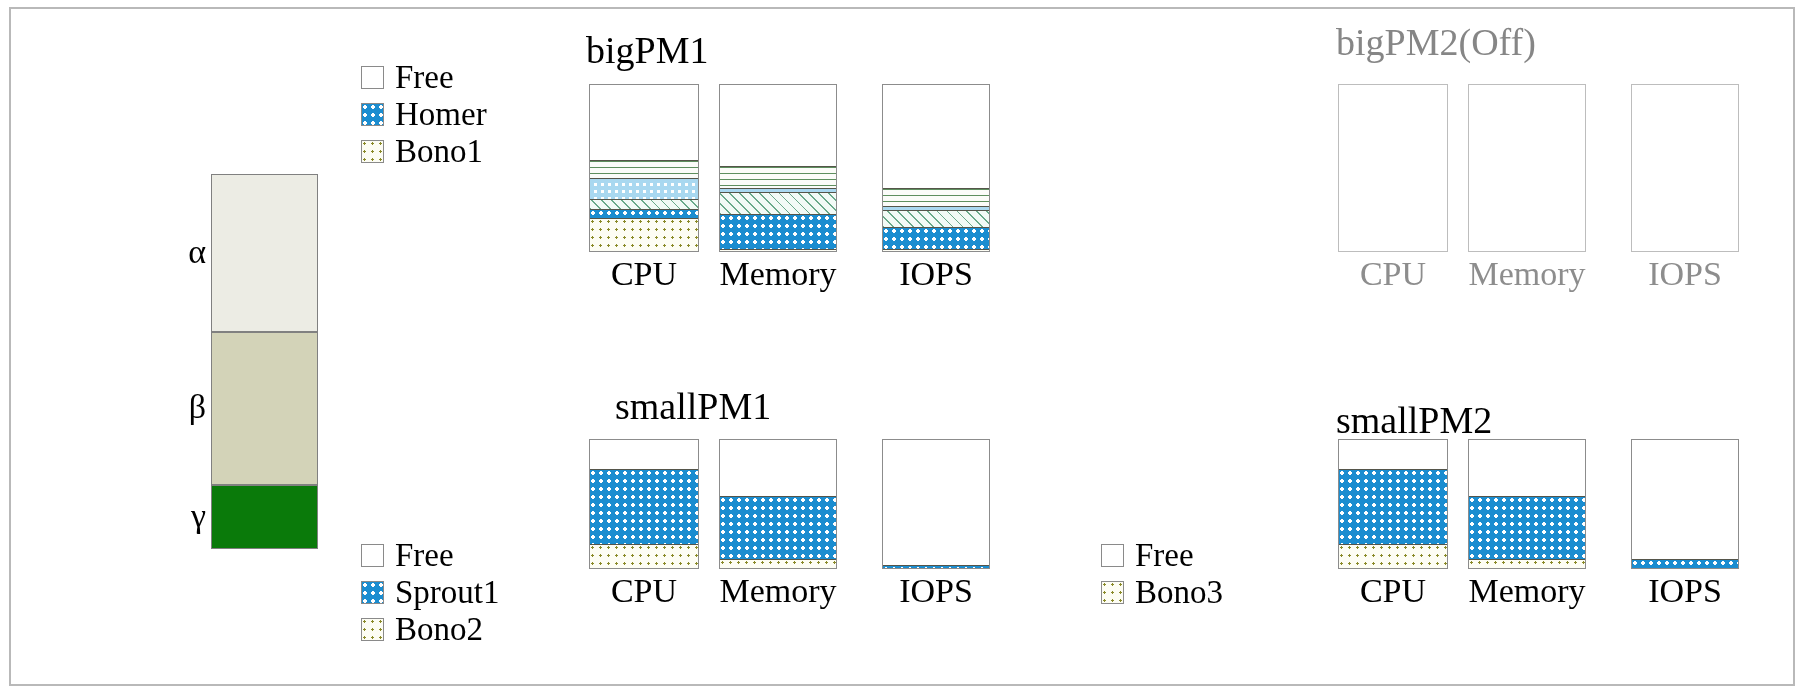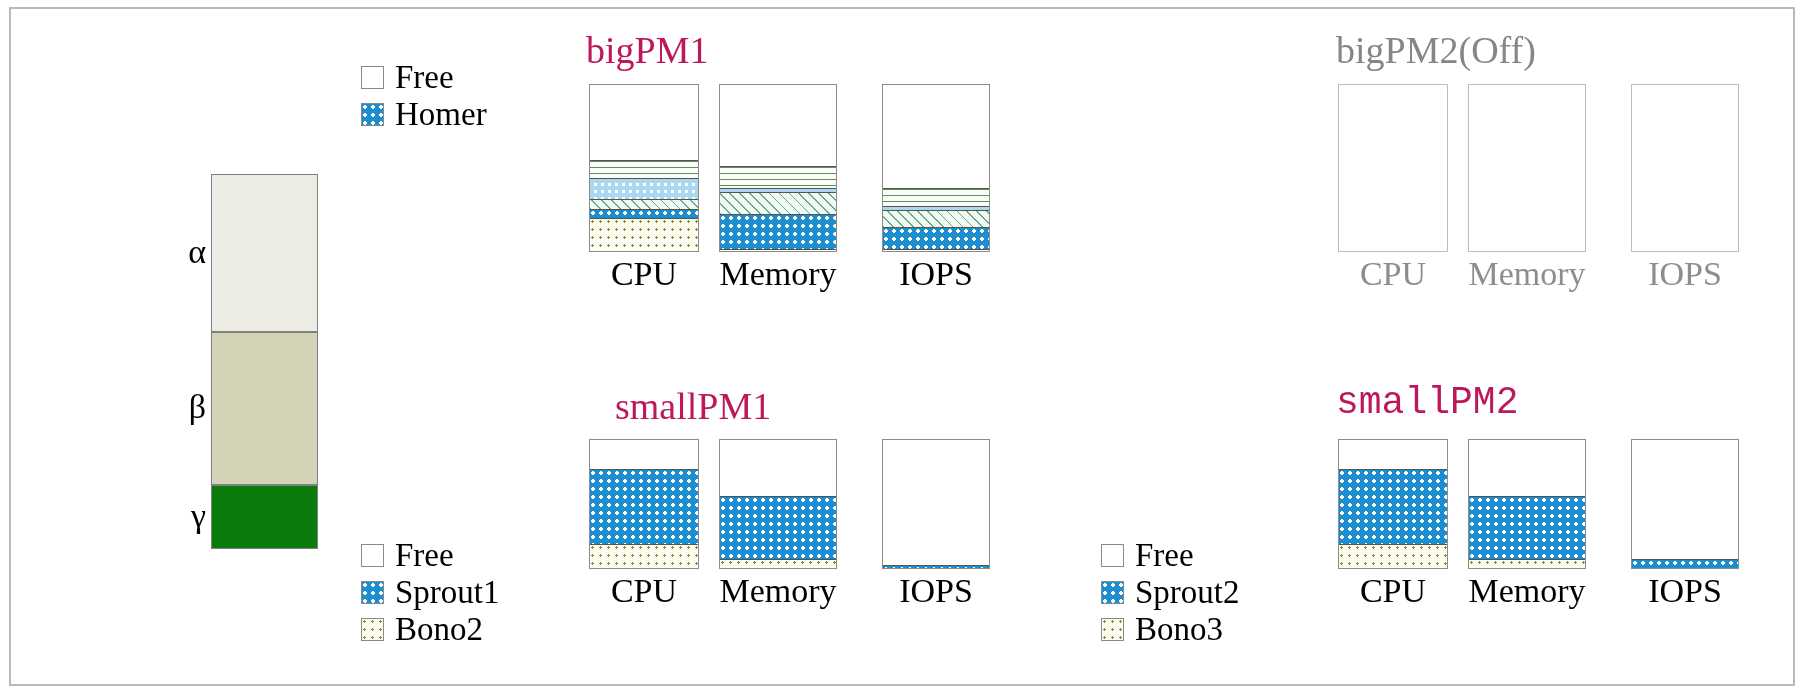--- a/index.html
+++ b/index.html
@@ -66,21 +66,21 @@
     background-size:8px 8px;
   }
   .p-bono{
     background-color:#fdfdf4;
     background-image:
       radial-gradient(circle at 2.5px 2.5px, #8a8a28 1.3px, rgba(0,0,0,0) 1.4px);
     background-size:8px 8px;
   }
 
   
-  .pm-title{ position:absolute; font-size:38px; line-height:38px; color:#be185d;
+  .pm-title{ position:absolute; font-size:38px; line-height:38px; color:#000000;
     font-family:"Liberation Serif", serif; white-space:nowrap;}
   .pm-title.off{ color:#868686; }
 
   .bar{ position:absolute; border:1.5px solid #8c8c8c; box-sizing:border-box;
         background:#ffffff; overflow:hidden; }
   .bar.off{ border-color:#bdbdbd; }
   .seg{ position:absolute; left:0; right:0; box-sizing:border-box; }
   .seg.bordered{ border-top:1.2px solid #55554a; }
 
   .axis-label{ position:absolute; font-size:34px; line-height:34px; color:#000;
@@ -103,20 +103,24 @@
 
   <div class="legend" id="legend-big" style="left:350px; top:50px;">
       <div class="legend-row">
         <span class="swatch p-free"></span>
         <span class="legend-label">Free</span>
       </div>
       <div class="legend-row">
         <span class="swatch p-homer"></span>
         <span class="legend-label">Homer</span>
       </div>
+      <div class="legend-row">
+        <span class="swatch p-bono"></span>
+        <span class="legend-label">Bono1</span>
+      </div>
     </div>
 
   <div class="legend" id="legend-small1" style="left:350px; top:528px;">
       <div class="legend-row">
         <span class="swatch p-free"></span>
         <span class="legend-label">Free</span>
       </div>
       <div class="legend-row">
         <span class="swatch p-sprout"></span>
         <span class="legend-label">Sprout1</span>
@@ -124,24 +128,20 @@
       <div class="legend-row">
         <span class="swatch p-bono"></span>
         <span class="legend-label">Bono2</span>
       </div>
     </div>
 
   <div class="legend" id="legend-small2" style="left:1090px; top:528px;">
       <div class="legend-row">
         <span class="swatch p-free"></span>
         <span class="legend-label">Free</span>
-      </div>
-      <div class="legend-row">
-        <span class="swatch p-sprout"></span>
-        <span class="legend-label">Sprout2</span>
       </div>
       <div class="legend-row">
         <span class="swatch p-bono"></span>
         <span class="legend-label">Bono3</span>
       </div>
     </div>
 
   <div id="panels">
       <div class="pm-title" style="left: 575px; top: 22px;">bigPM1</div>
       <div class="bar" style="left: 578px; top: 75px; width: 110px; height: 168px;">
@@ -161,21 +161,21 @@
       </div>
       <div class="axis-label" style="left: 708px; width: 118px; top: 248px;">Memory</div>
       <div class="bar" style="left: 871px; top: 75px; width: 108px; height: 168px;">
         <div class="seg bordered p-bono" style="bottom: 0%; height: 1.5%;"></div>
         <div class="seg bordered p-homer" style="bottom: 1.5%; height: 13%;"></div>
         <div class="seg bordered p-homestead" style="bottom: 14.5%; height: 10%;"></div>
         <div class="seg bordered p-othervm1" style="bottom: 24.5%; height: 2.5%;"></div>
         <div class="seg bordered p-othervm2" style="bottom: 27%; height: 11%;"></div>
       </div>
       <div class="axis-label" style="left: 871px; width: 108px; top: 248px;">IOPS</div>
-      <div class="pm-title off" style="left: 1325px; top: 22px;">bigPM2(Off)</div>
+      <div class="pm-title off" style="left: 1325px; top: 14px;">bigPM2(Off)</div>
       <div class="bar off" style="left: 1327px; top: 75px; width: 110px; height: 168px;"></div>
       <div class="axis-label off" style="left: 1327px; width: 110px; top: 248px;">CPU</div>
       <div class="bar off" style="left: 1457px; top: 75px; width: 118px; height: 168px;"></div>
       <div class="axis-label off" style="left: 1457px; width: 118px; top: 248px;">Memory</div>
       <div class="bar off" style="left: 1620px; top: 75px; width: 108px; height: 168px;"></div>
       <div class="axis-label off" style="left: 1620px; width: 108px; top: 248px;">IOPS</div>
       <div class="pm-title" style="left: 604px; top: 378px;">smallPM1</div>
       <div class="bar" style="left: 578px; top: 430px; width: 110px; height: 130px;">
         <div class="seg bordered p-bono" style="bottom: 0%; height: 19%;"></div>
         <div class="seg bordered p-sprout" style="bottom: 19%; height: 58%;"></div>
@@ -183,21 +183,21 @@
       <div class="axis-label" style="left: 578px; width: 110px; top: 565px;">CPU</div>
       <div class="bar" style="left: 708px; top: 430px; width: 118px; height: 130px;">
         <div class="seg bordered p-bono" style="bottom: 0%; height: 7%;"></div>
         <div class="seg bordered p-sprout" style="bottom: 7%; height: 49%;"></div>
       </div>
       <div class="axis-label" style="left: 708px; width: 118px; top: 565px;">Memory</div>
       <div class="bar" style="left: 871px; top: 430px; width: 108px; height: 130px;">
         <div class="seg bordered p-sprout" style="bottom: 0%; height: 2%;"></div>
       </div>
       <div class="axis-label" style="left: 871px; width: 108px; top: 565px;">IOPS</div>
-      <div class="pm-title" style="left: 1325px; top: 375px; font-family: Liberation Mono, monospace;">smallPM2</div>
+      <div class="pm-title" style="left: 1325px; top: 392px;">smallPM2</div>
       <div class="bar" style="left: 1327px; top: 430px; width: 110px; height: 130px;">
         <div class="seg bordered p-bono" style="bottom: 0%; height: 19%;"></div>
         <div class="seg bordered p-sprout" style="bottom: 19%; height: 58%;"></div>
       </div>
       <div class="axis-label" style="left: 1327px; width: 110px; top: 565px;">CPU</div>
       <div class="bar" style="left: 1457px; top: 430px; width: 118px; height: 130px;">
         <div class="seg bordered p-bono" style="bottom: 0%; height: 7%;"></div>
         <div class="seg bordered p-sprout" style="bottom: 7%; height: 49%;"></div>
       </div>
       <div class="axis-label" style="left: 1457px; width: 118px; top: 565px;">Memory</div>

